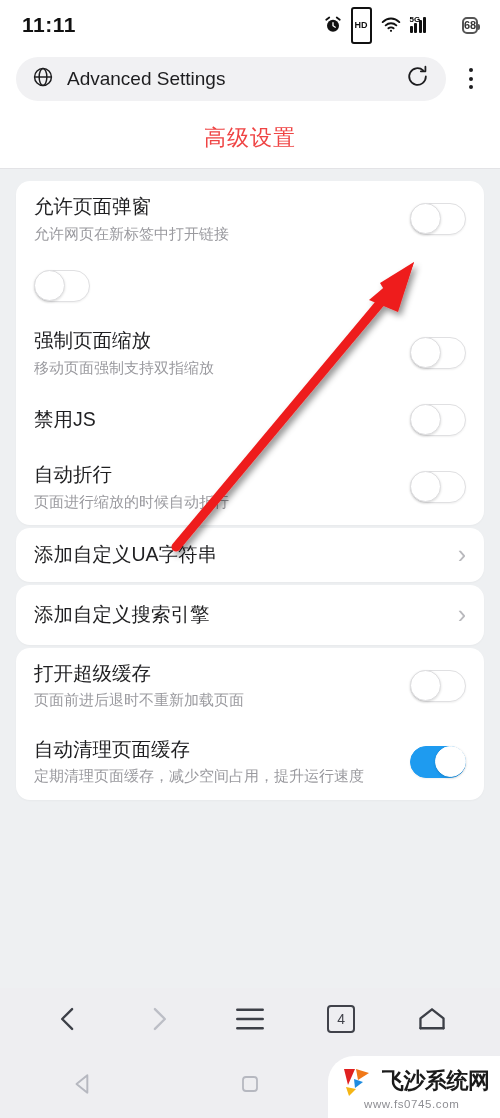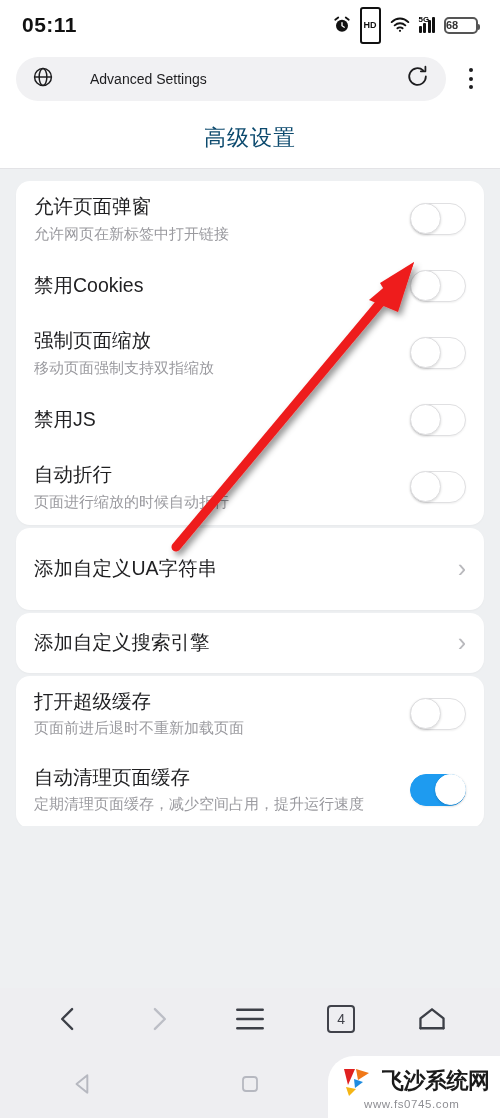--- a/index.html
+++ b/index.html
@@ -21,51 +21,51 @@
   .status-icons{ display:flex; align-items:center; gap:9px; }
   .ico{ display:flex; align-items:center; }
   .hd-badge{
     border:2px solid #111; border-radius:3px; font-size:9px; font-weight:700;
     color:#111; padding:12px 2px; line-height:1;
   }
   .sig-5g{ display:flex; align-items:flex-end; gap:1.5px; position:relative; }
   .sig-5g .lbl{ position:absolute; top:-2px; left:0; font-size:8px; font-weight:700; }
   .sig-5g .bar{ width:3px; background:#111; border-radius:1px; }
   .battery{
-    width:34px; height:17px; border:2px solid #555; border-radius:5px;
-    display:flex; align-items:center; position:relative;
+    width:16px; height:17px; border:2px solid #555; border-radius:5px;
+    display:flex; align-items:center; justify-content:center; position:relative;margin-left:27px;
   }
   .battery:after{
     content:""; position:absolute; right:-4px; top:5px; width:2.5px;height:6px;
     background:#555; border-radius:0 2px 2px 0;
   }
   .battery span{ font-size:11px; font-weight:700; color:#333; }
 
   
   .addr-wrap{
     height:57px; background:#fff; display:flex; align-items:center;
     padding:0 14px 0 16px; gap:10px;
   }
   .addr-pill{
     flex:1; height:44px; background:#f1f1f3; border-radius:22px;
     display:flex; align-items:center; padding:0 16px; gap:13px;
   }
-  .addr-title{ font-size:14px; color:#1d1d1f; flex:1;margin-left:23px; }
+  .addr-title{ font-size:19px; color:#1d1d1f; flex:1; }
   .refresh-ico{ flex:0 0 auto; }
   .menu-dots{
     width:30px; display:flex; flex-direction:column; align-items:center; gap:4.5px;
   }
   .menu-dots i{ width:4px;height:4px;border-radius:50%;background:#1d1d1f;display:block; }
 
   
   .page-title-bar{
     background:#fff; height:62px; display:flex; align-items:center;
     justify-content:center; border-bottom:1px solid #e3e3e6;
   }
-  .page-title{ font-size:22px; color:#0c4a6e; letter-spacing:1px;font-family:Liberation Mono, monospace; }
+  .page-title{ font-size:22px; color:#ef4444; letter-spacing:1px;font-family:Liberation Mono, monospace; }
 
   
   .content{
     background:#eef0f2; padding:12px 16px 0 16px;
     height:657px; overflow:hidden; position:relative;
   }
   .card{
     background:#fff; border-radius:14px; margin-bottom:3px;
     padding:0 18px; box-shadow:0 1px 2px rgba(0,0,0,.03);
   }
@@ -127,21 +127,21 @@
     padding-left:14px; z-index:50;
   }
   .wm-top{ display:flex; align-items:center; gap:10px; }
   .wm-name{ font-size:22px; font-weight:700; color:#1a1a1a; letter-spacing:-.5px;}
   .wm-url{ font-size:11.5px; color:#8e8e93; letter-spacing:.6px; margin-left:22px; margin-top:1px;}
 </style>
 </head>
 <body>
 
 <div class="status-bar">
-  <div class="status-time">05:11</div>
+  <div class="status-time">11:11</div>
   <div class="status-icons">
     <span class="ico">
       <svg width="18" height="18" viewBox="0 0 24 24">
         <circle cx="12" cy="13" r="8" fill="#111"></circle>
         <path d="M12 9v4l3 2" stroke="#fff" stroke-width="1.8" fill="none" stroke-linecap="round"></path>
         <path d="M3 5l4-3M21 5l-4-3" stroke="#111" stroke-width="2.4" stroke-linecap="round"></path>
       </svg>
     </span>
     <span class="hd-badge">HD</span>
     <span class="ico">
@@ -199,23 +199,20 @@
     <div class="row">
       <div class="row-text">
         <div class="row-title">允许页面弹窗</div>
         <div class="row-sub">允许网页在新标签中打开链接</div>
       </div>
       <div class="toggle">
           <span class="knob"></span>
         </div>
     </div>
     <div class="row">
-      <div class="row-text">
-        <div class="row-title">禁用Cookies</div>
-      </div>
       <div class="toggle">
           <span class="knob"></span>
         </div>
     </div>
     <div class="row">
       <div class="row-text">
         <div class="row-title">强制页面缩放</div>
         <div class="row-sub">移动页面强制支持双指缩放</div>
       </div>
       <div class="toggle">
@@ -235,21 +232,21 @@
         <div class="row-title">自动折行</div>
         <div class="row-sub">页面进行缩放的时候自动折行</div>
       </div>
       <div class="toggle">
           <span class="knob"></span>
         </div>
     </div>
   </div>
 
   <div class="card">
-    <div class="row" style="padding:28px 0">
+    <div class="row" style="padding:14px 0">
       <div class="row-text">
         <div class="row-title">添加自定义UA字符串</div>
       </div>
       <span class="chev">›</span>
     </div>
   </div>
 
   <div class="card">
     <div class="row" style="padding:17px 0">
       <div class="row-text">

